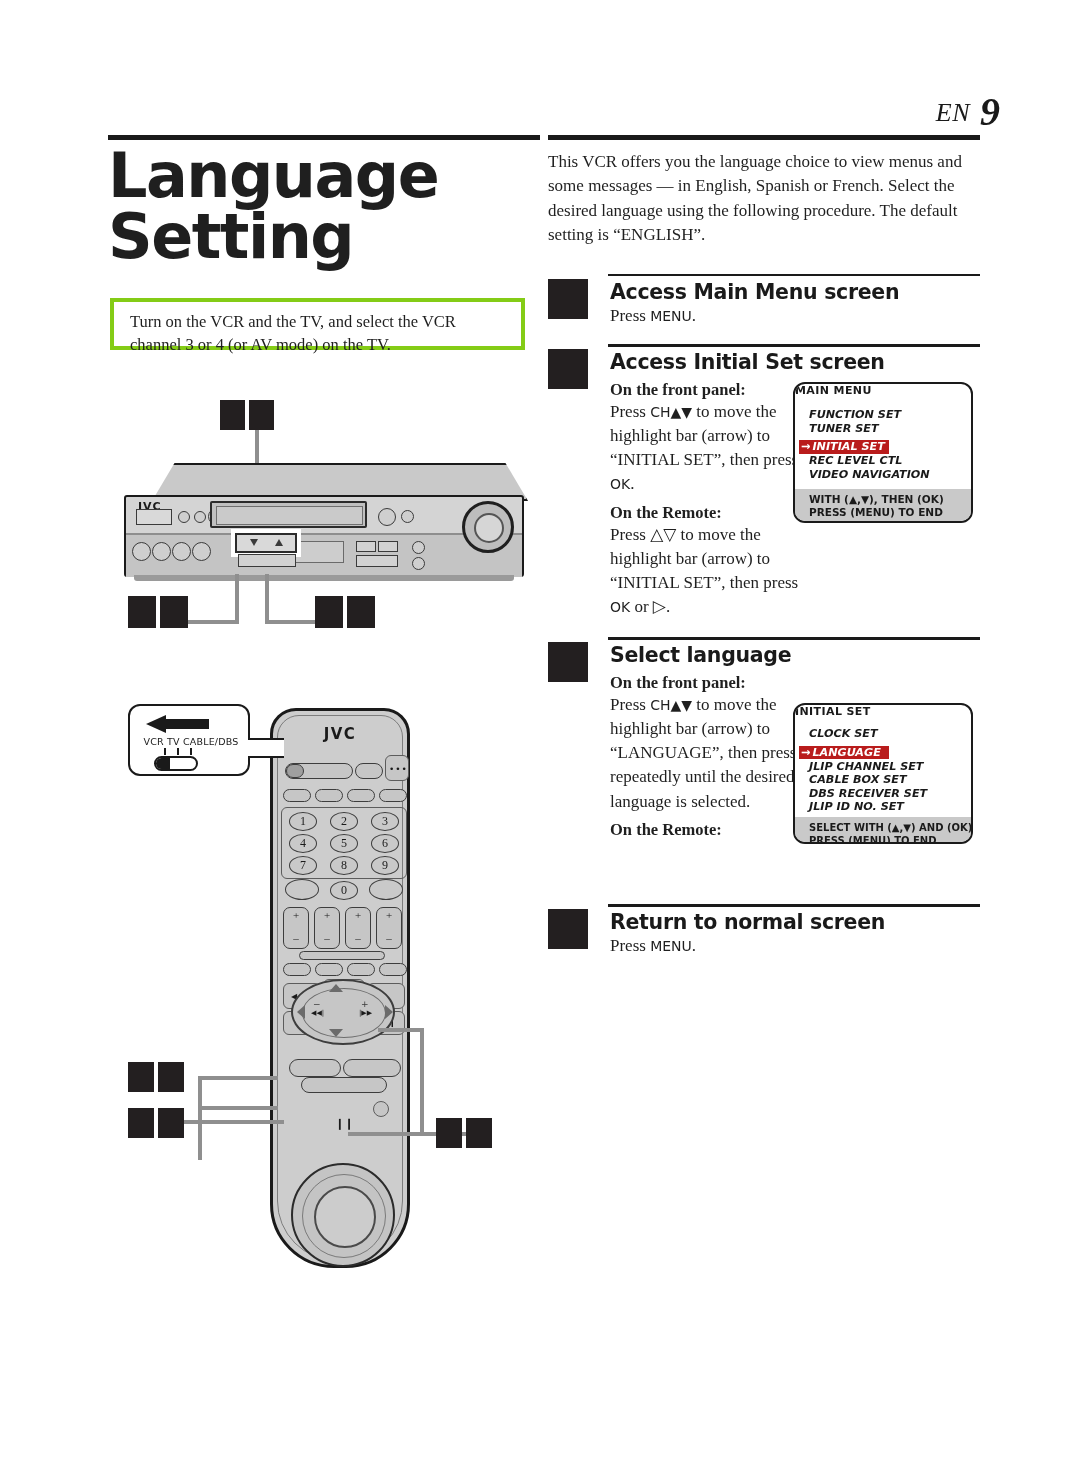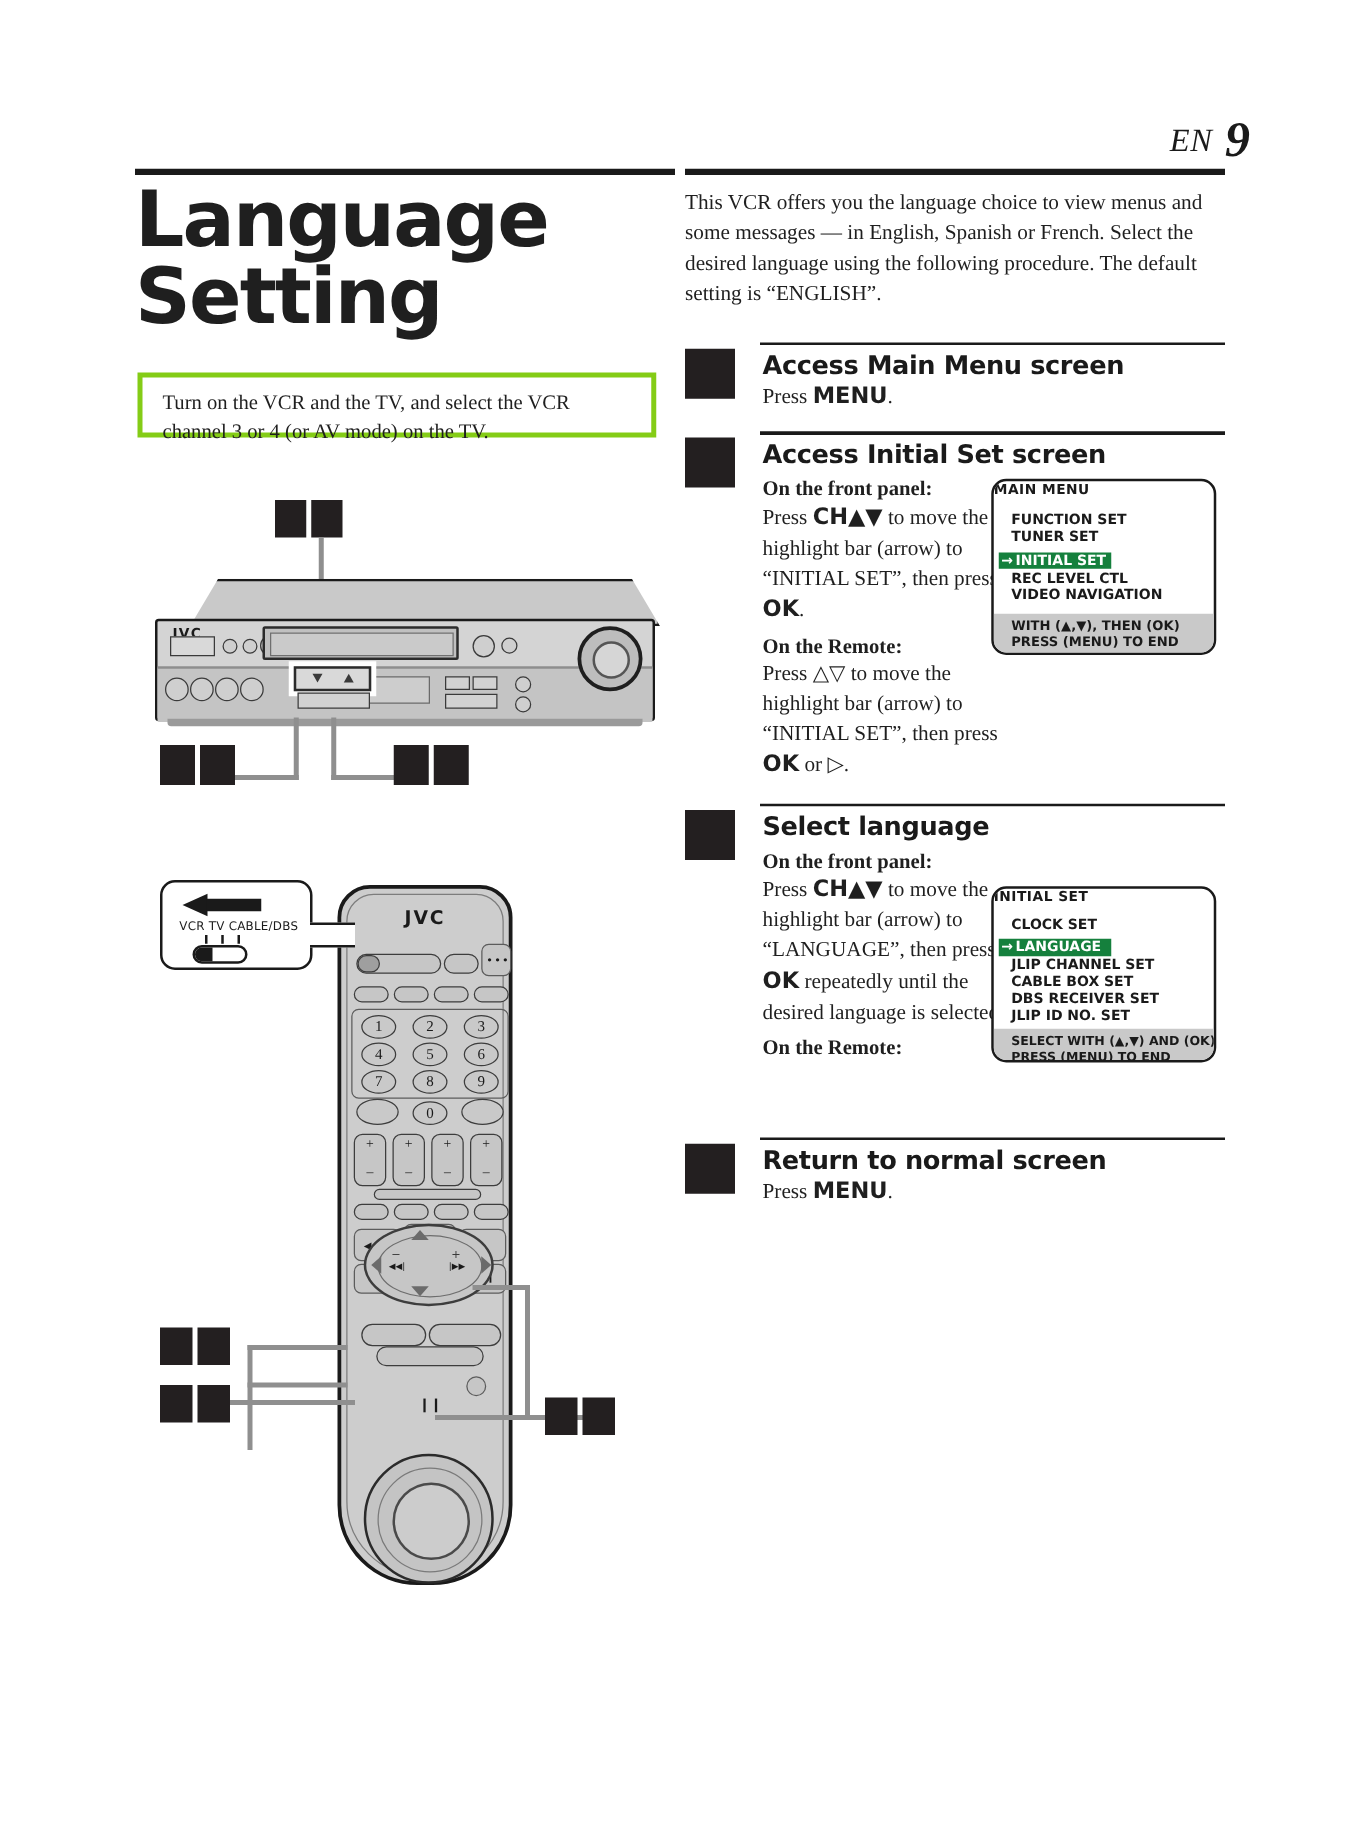--- a/index.html
+++ b/index.html
@@ -189,38 +189,38 @@
     font-family:"DejaVu Sans", sans-serif;font-weight:bold;font-size:20.5px;
     letter-spacing:-.3px;color:#1a1a1a;
   }
   .step-body{padding-left:62px;position:relative;}
   .sub{
     margin:6px 0 0 0;font-family:"Liberation Serif", serif;font-weight:bold;font-size:16.5px;color:#1f1f1f;
   }
   .para{
     margin:0;font-family:"Liberation Serif", serif;font-size:17px;line-height:1.42;color:#1f1f1f;
   }
-  .para b{font-family:"DejaVu Sans", sans-serif;font-size:18px;font-weight:bold;}
+  .para b{font-family:"DejaVu Sans", sans-serif;font-size:14px;font-weight:normal;}
   .narrow{width:212px;}
 
   
   .osd{
     position:absolute;background:#ffffff;border:2.5px solid #1a1a1a;border-radius:12px;
     box-sizing:border-box;font-family:"DejaVu Sans", sans-serif;overflow:hidden;
   }
   .osd-title{
     text-align:left;font-weight:bold;font-size:11px;letter-spacing:.4px;color:#1a1a1a;
     padding-top:0;
   }
-  .osd-items{padding:11px 12px 2px 14px;}
+  .osd-items{padding:11px 12px 2px 14px;font-style:italic;}
   .osd-item{
     font-weight:bold;font-size:11.2px;line-height:13.6px;color:#1a1a1a;white-space:nowrap;position:relative;
   }
   .osd-item.sel{
-    background:#15803d;color:#ffffff;display:inline-block;padding:0 4px 0 0;margin-left:-10px;padding-left:2px;
+    background:#b91c1c;color:#ffffff;display:inline-block;padding:0 4px 0 0;margin-left:-10px;padding-left:2px;
   }
   .osd-item .arw{margin-right:2px;}
   .osd-item .val{position:absolute;left:96px;top:0;}
   .osd-foot{
     background:#c9c9c9;padding:4px 0 5px 14px;margin-top:6px;
   }
   .osd-foot div{font-weight:bold;font-size:10.5px;line-height:13px;color:#1a1a1a;white-space:nowrap;}
   #osd-main{left:245px;top:2px;width:180px;height:141px;}
   #osd-init{left:245px;top:30px;width:180px;height:141px;}
 </style>

